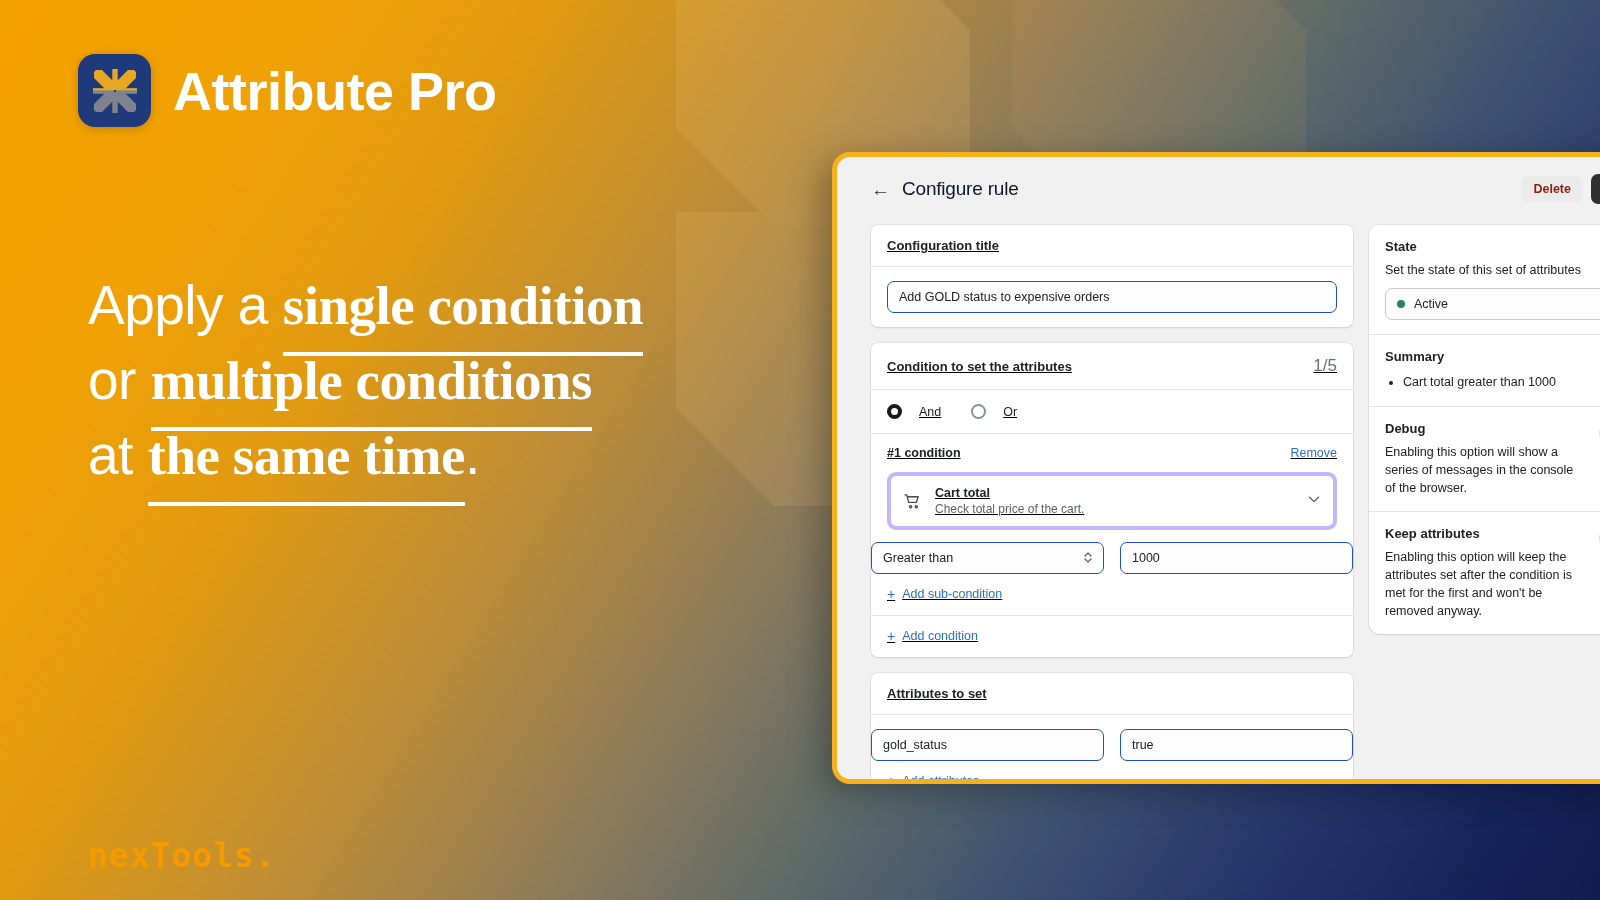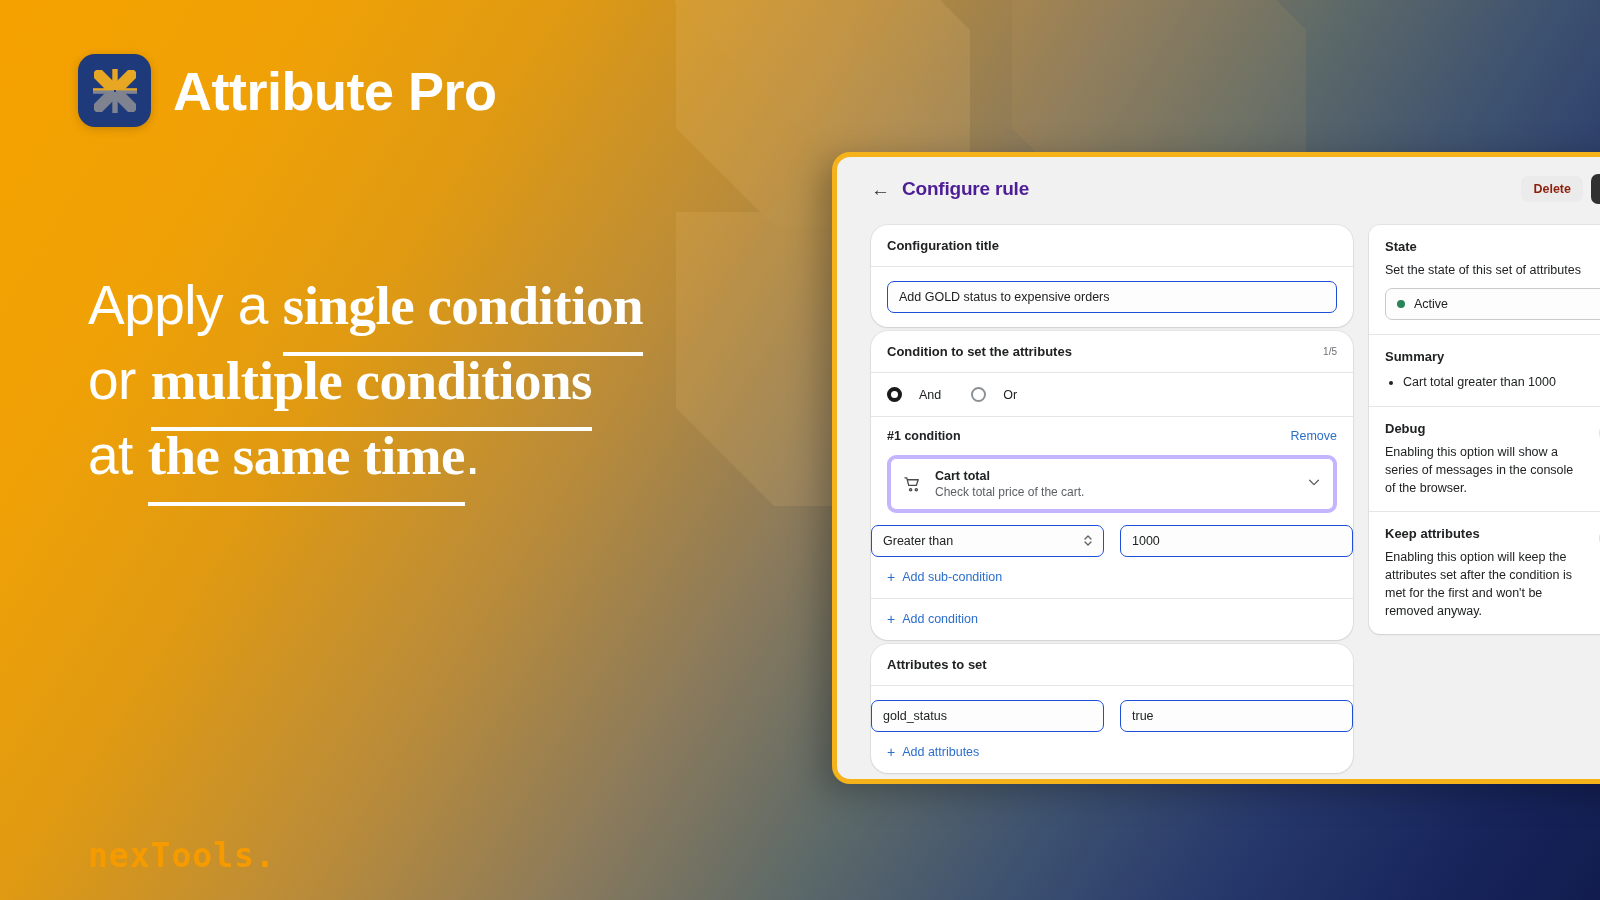--- a/index.html
+++ b/index.html
@@ -107,21 +107,21 @@
     height: 40px;
     padding-right: 8px;
     flex: 0 0 auto;
   }
   .back-arrow {
     font-size: 19px; color: #303030;
     margin-right: 12px; line-height: 1;
     cursor: pointer;
   }
   .page-title {
-    font-size: 19px; font-weight: 700; color: #4c1d95;
+    font-size: 19px; font-weight: 400; color: #0f172a;
     letter-spacing: -.2px;
   }
   .topbar-right {
     margin-left: auto; display: flex; align-items: center; gap: 8px;
   }
   .btn-delete {
     background: #ebebeb;
     color: #8e1f0b;
     font-size: 12.5px; font-weight: 600;
     border: none; border-radius: 7px;
@@ -140,32 +140,33 @@
     display: flex; gap: 16px;
     flex: 1 1 auto;
     padding-top: 16px;
     min-height: 0;
   }
   .col-main { width: 482px; flex: 0 0 482px; }
   .col-side { width: 280px; flex: 0 0 280px; }
 
   .card {
     background: #ffffff;
-    border-radius: 17px;
+    border-radius: 7px;
     box-shadow: 0 0 0 1px rgba(0,0,0,.05), 0 1px 2px rgba(0,0,0,.09);
-    margin-bottom: 4px;
+    margin-bottom: 16px;
     overflow: hidden;
+    text-decoration: underline;
   }
   .card-head {
     padding: 13px 16px;
     font-size: 13px; font-weight: 700; color: #202223;
     display: flex; align-items: center;
   }
   .card-head .counter {
-    margin-left: auto; font-weight: 400; font-size: 10px; color: #6d7175;
+    margin-left: auto; font-weight: 400; font-size: 17px; color: #6d7175;
   }
   .divider { height: 1px; background: #e6e6e6; }
   .card-section { padding: 14px 16px; }
 
   
   .txt-input {
     width: 100%;
     height: 32px;
     border: 1px solid #1d4ed8;
     border-radius: 7px;

